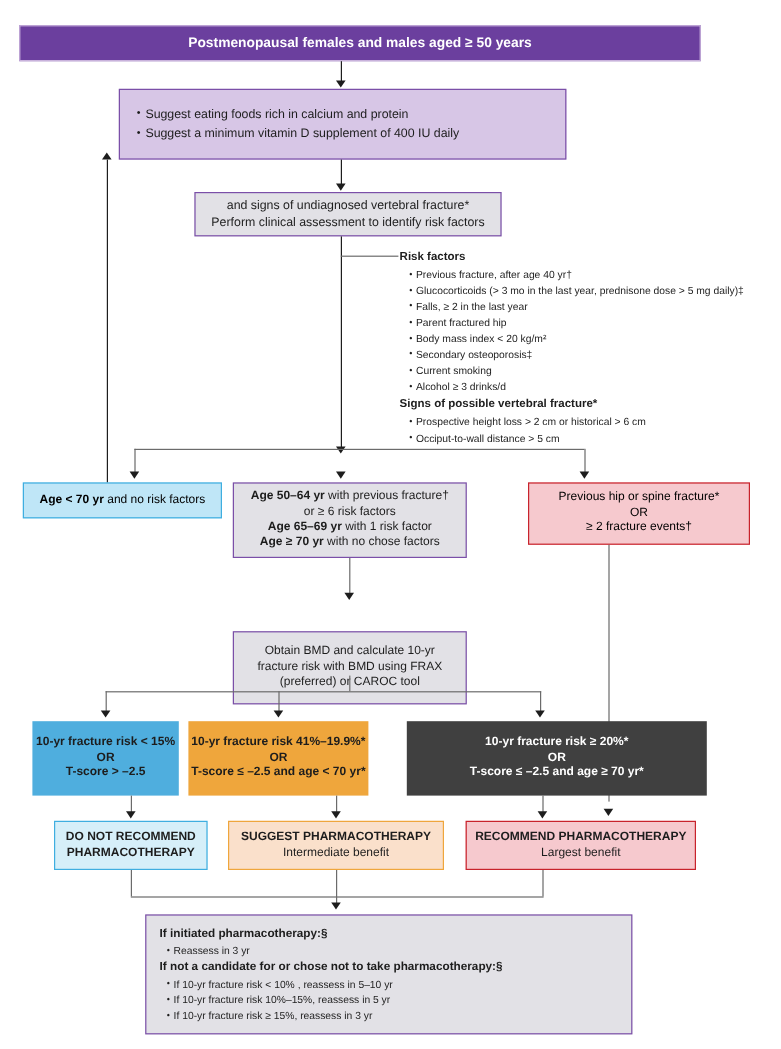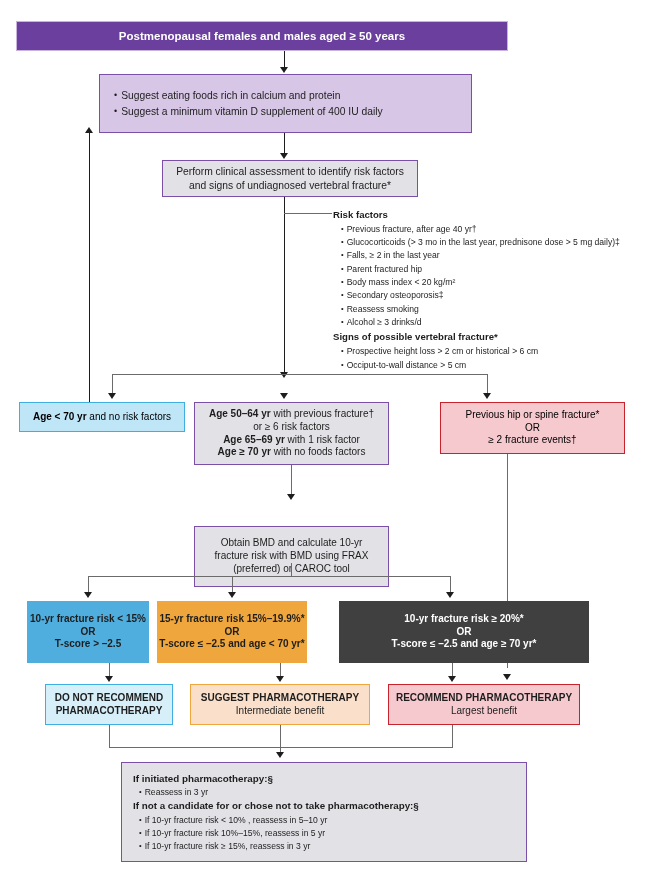--- a/index.html
+++ b/index.html
@@ -20,21 +20,21 @@
     flex-direction: column;
     align-items: center;
     justify-content: center;
     text-align: center;
     line-height: 1.28;
   }
   .box.left { align-items: flex-start; text-align: left; }
 
   
   #title-bar {
-    left: 16px; top: 21px; width: 492px; height: 30px;
+    left: 16px; top: 21px; width: 568px; height: 30px;
     background: #6B3F9E;
     border: 1px solid #C9B2DC;
     color: #ffffff;
     font-weight: bold;
     font-size: 11.5px;
   }
 
   
   .purple-grey {
     background: #E2E1E6;
@@ -165,38 +165,38 @@
     <ul>
       <li>Suggest eating foods rich in calcium and protein</li>
       <li>Suggest a minimum vitamin D supplement of 400 IU daily</li>
     </ul>
   </div>
 
   <div class="vline dark" style="left:284px; top:133px; height:21px;"></div>
   <div class="arrow-d" style="left:280px; top:153px;"></div>
 
   <div class="box purple-grey" id="assessment-box">
+    <div>and signs of undiagnosed vertebral fracture*</div>
     <div>Perform clinical assessment to identify risk factors</div>
-    <div>and signs of undiagnosed vertebral fracture*</div>
   </div>
 
   <div class="vline dark" style="left:284px; top:197px; height:177px;"></div>
   <div class="arrow-d" style="left:280px; top:372px;"></div>
 
   <div class="hline" style="left:284px; top:213px; width:48px;"></div>
 
   <div id="risk-list">
     <div class="hd">Risk factors</div>
     <div class="it">Previous fracture, after age 40 yr†</div>
     <div class="it">Glucocorticoids (&gt; 3 mo in the last year, prednisone dose &gt; 5 mg daily)‡</div>
     <div class="it">Falls, ≥ 2 in the last year</div>
     <div class="it">Parent fractured hip</div>
     <div class="it">Body mass index &lt; 20 kg/m²</div>
     <div class="it">Secondary osteoporosis‡</div>
-    <div class="it">Reassess smoking</div>
+    <div class="it">Current smoking</div>
     <div class="it">Alcohol ≥ 3 drinks/d</div>
     <div class="hd">Signs of possible vertebral fracture*</div>
     <div class="it">Prospective height loss &gt; 2 cm or historical &gt; 6 cm</div>
     <div class="it">Occiput-to-wall distance &gt; 5 cm</div>
   </div>
 
   <div class="hline" style="left:112px; top:374px; width:375px;"></div>
   <div class="vline" style="left:112px; top:374px; height:20px;"></div>
   <div class="arrow-d" style="left:108px; top:393px;"></div>
   <div class="vline" style="left:487px; top:374px; height:20px;"></div>
@@ -209,21 +209,21 @@
   <div class="box" id="age-lt70-box">
     <div>
       <b>Age &lt; 70 yr</b><span> and no risk factors</span>
     </div>
   </div>
 
   <div class="box purple-grey" id="criteria-box">
     <div><b>Age 50–64 yr</b><span> with previous fracture†</span></div>
     <div>or ≥ 6 risk  factors</div>
     <div><b>Age 65–69 yr</b><span> with 1 risk factor</span></div>
-    <div><b>Age ≥ 70 yr</b><span> with no foods factors</span></div>
+    <div><b>Age ≥ 70 yr</b><span> with no chose factors</span></div>
   </div>
 
   <div class="box" id="fracture-box">
     <div>Previous hip or spine fracture*</div>
     <div>OR</div>
     <div>≥ 2 fracture events†</div>
   </div>
 
   <div class="vline" style="left:291px; top:465px; height:30px;"></div>
   <div class="arrow-d" style="left:287px; top:494px;"></div>
@@ -245,21 +245,21 @@
   <div class="arrow-d" style="left:228px; top:592px;"></div>
   <div class="vline" style="left:450px; top:576px; height:17px;"></div>
   <div class="arrow-d" style="left:446px; top:592px;"></div>
 
   <div class="box band" id="band-low">
     <div>10-yr fracture risk &lt; 15%</div>
     <div>OR</div>
     <div>T-score &gt; –2.5</div>
   </div>
   <div class="box band" id="band-mid">
-    <div>15-yr fracture risk 15%–19.9%*</div>
+    <div>10-yr fracture risk 41%–19.9%*</div>
     <div>OR</div>
     <div>T-score ≤ –2.5 and age &lt; 70 yr*</div>
   </div>
   <div class="box band" id="band-high">
     <div>10-yr fracture risk ≥ 20%*</div>
     <div>OR</div>
     <div>T-score ≤ –2.5 and age ≥ 70 yr*</div>
   </div>
 
   <div class="vline" style="left:109px; top:663px; height:14px;"></div>

